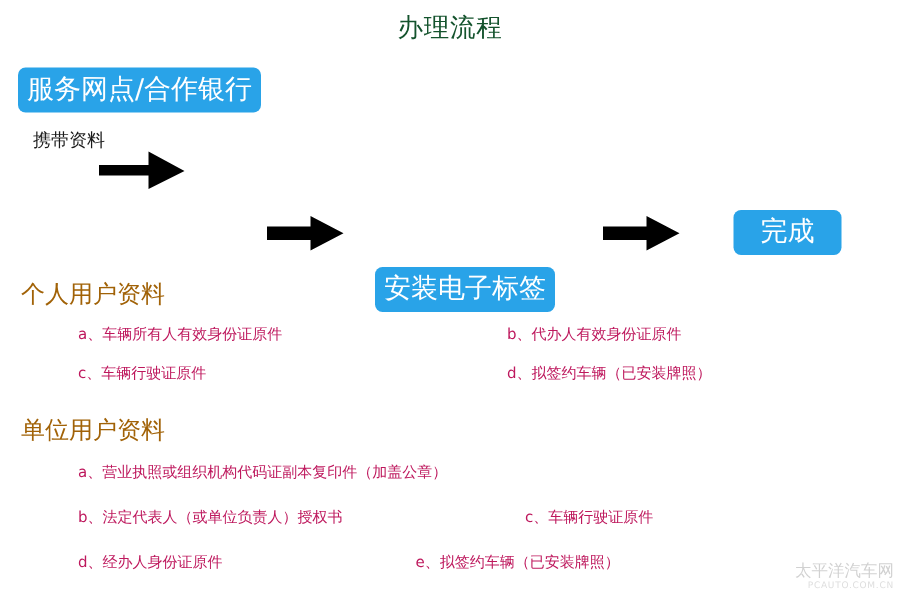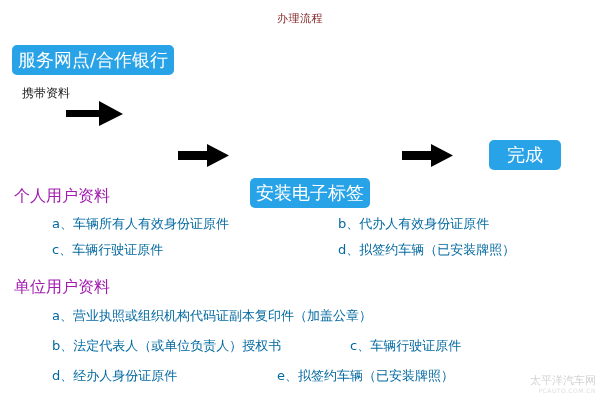--- a/index.html
+++ b/index.html
@@ -20,23 +20,23 @@
     overflow: hidden;
   }
 
   
   .page-title {
     position: absolute;
     left: 0;
     top: 8px;
     width: 600px;
     text-align: center;
-    font-size: 11px;
+    font-size: 17px;
     line-height: 22px;
-    color: #7f1d1d;
+    color: #14532d;
     letter-spacing: 0.5px;
   }
 
   
   .flow-box {
     position: absolute;
     background: #29a3e8;
     color: #ffffff;
     border-radius: 5px;
     font-size: 18px;
@@ -73,31 +73,31 @@
     line-height: 14px;
     color: #1a1a1a;
     white-space: nowrap;
   }
 
   
   .section-heading {
     position: absolute;
     font-size: 16px;
     line-height: 20px;
-    color: #a21caf;
+    color: #a16207;
     white-space: nowrap;
   }
   .sec-personal-heading { left: 14px; top: 186px; }
   .sec-company-heading  { left: 14px; top: 277px; }
 
   .item {
     position: absolute;
-    font-size: 13px;
+    font-size: 10px;
     line-height: 20px;
-    color: #0369a1;
+    color: #be185d;
     white-space: nowrap;
   }
 
   
   .p-a { left: 52px;  top: 214px; }
   .p-b { left: 338px; top: 214px; }
   .p-c { left: 52px;  top: 240px; }
   .p-d { left: 338px; top: 240px; }
 
   

